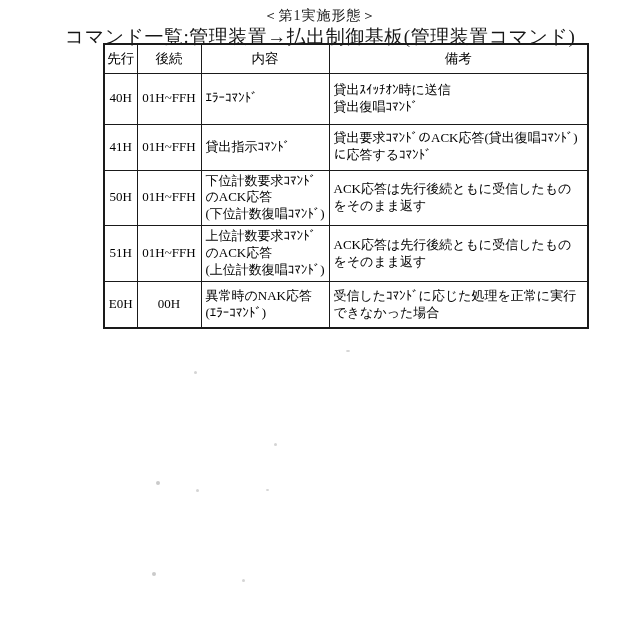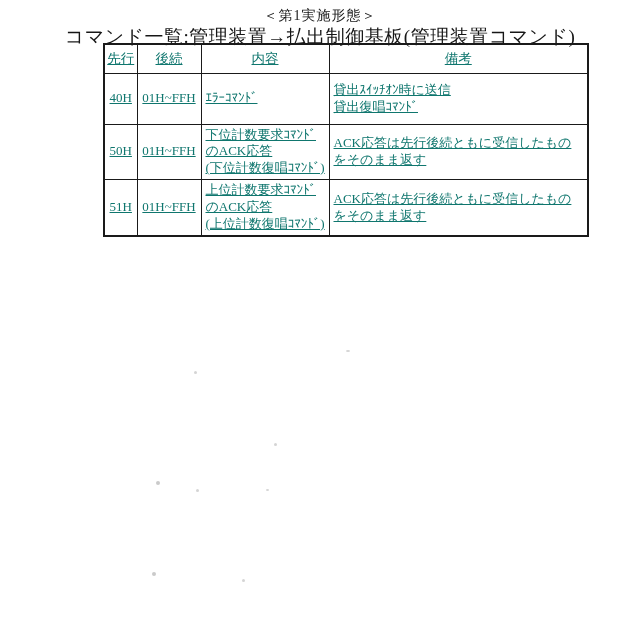--- a/index.html
+++ b/index.html
@@ -31,22 +31,21 @@
     letter-spacing: 0.5px;
     color: #161616;
   }
   table.cmd-table {
     position: absolute;
     left: 103px; top: 43px;
     width: 484px;
     border-collapse: collapse;
     table-layout: fixed;
     font-size: 13px;
-    color: #0f766e;
-    text-decoration: underline;
+    color: #000000;
   }
   table.cmd-table { border: 2px solid #1a1a1a; }
   .cmd-table th, .cmd-table td {
     border: 1.5px solid #1a1a1a;
     vertical-align: middle;
     line-height: 1.3;
     white-space: pre-line;
     overflow: hidden;
   }
   .cmd-table th {
@@ -107,36 +106,49 @@
       </tr>
     </thead>
     <tbody>
       <tr class="r1">
         <td class="cell-center">40H</td>
         <td class="cell-center">01H~FFH</td>
         <td class="cell-left">ｴﾗｰｺﾏﾝﾄﾞ</td>
         <td class="cell-left">貸出ｽｲｯﾁｵﾝ時に送信
 貸出復唱ｺﾏﾝﾄﾞ</td>
       </tr>
+      <tr class="r2">
+        <td class="cell-center">41H</td>
+        <td class="cell-center">01H~FFH</td>
+        <td class="cell-left">貸出指示ｺﾏﾝﾄﾞ</td>
+        <td class="cell-left">貸出要求ｺﾏﾝﾄﾞのACK応答(貸出復唱ｺﾏﾝﾄﾞ)に応答するｺﾏﾝﾄﾞ</td>
+      </tr>
       <tr class="r3">
         <td class="cell-center">50H</td>
         <td class="cell-center">01H~FFH</td>
         <td class="cell-left">下位計数要求ｺﾏﾝﾄﾞ
 のACK応答
 (下位計数復唱ｺﾏﾝﾄﾞ)</td>
         <td class="cell-left">ACK応答は先行後続ともに受信したものをそのまま返す</td>
       </tr>
       <tr class="r4">
         <td class="cell-center">51H</td>
         <td class="cell-center">01H~FFH</td>
         <td class="cell-left">上位計数要求ｺﾏﾝﾄﾞ
 のACK応答
 (上位計数復唱ｺﾏﾝﾄﾞ)</td>
         <td class="cell-left">ACK応答は先行後続ともに受信したものをそのまま返す</td>
       </tr>
+      <tr class="r5">
+        <td class="cell-center">E0H</td>
+        <td class="cell-center">00H</td>
+        <td class="cell-left">異常時のNAK応答
+(ｴﾗｰｺﾏﾝﾄﾞ)</td>
+        <td class="cell-left">受信したｺﾏﾝﾄﾞに応じた処理を正常に実行できなかった場合</td>
+      </tr>
     </tbody>
   </table>
 
   <div class="speck s1"></div>
   <div class="speck s2"></div>
   <div class="speck s3"></div>
   <div class="speck s4"></div>
   <div class="speck s5"></div>
   <div class="speck s6"></div>
   <div class="speck s7"></div>

